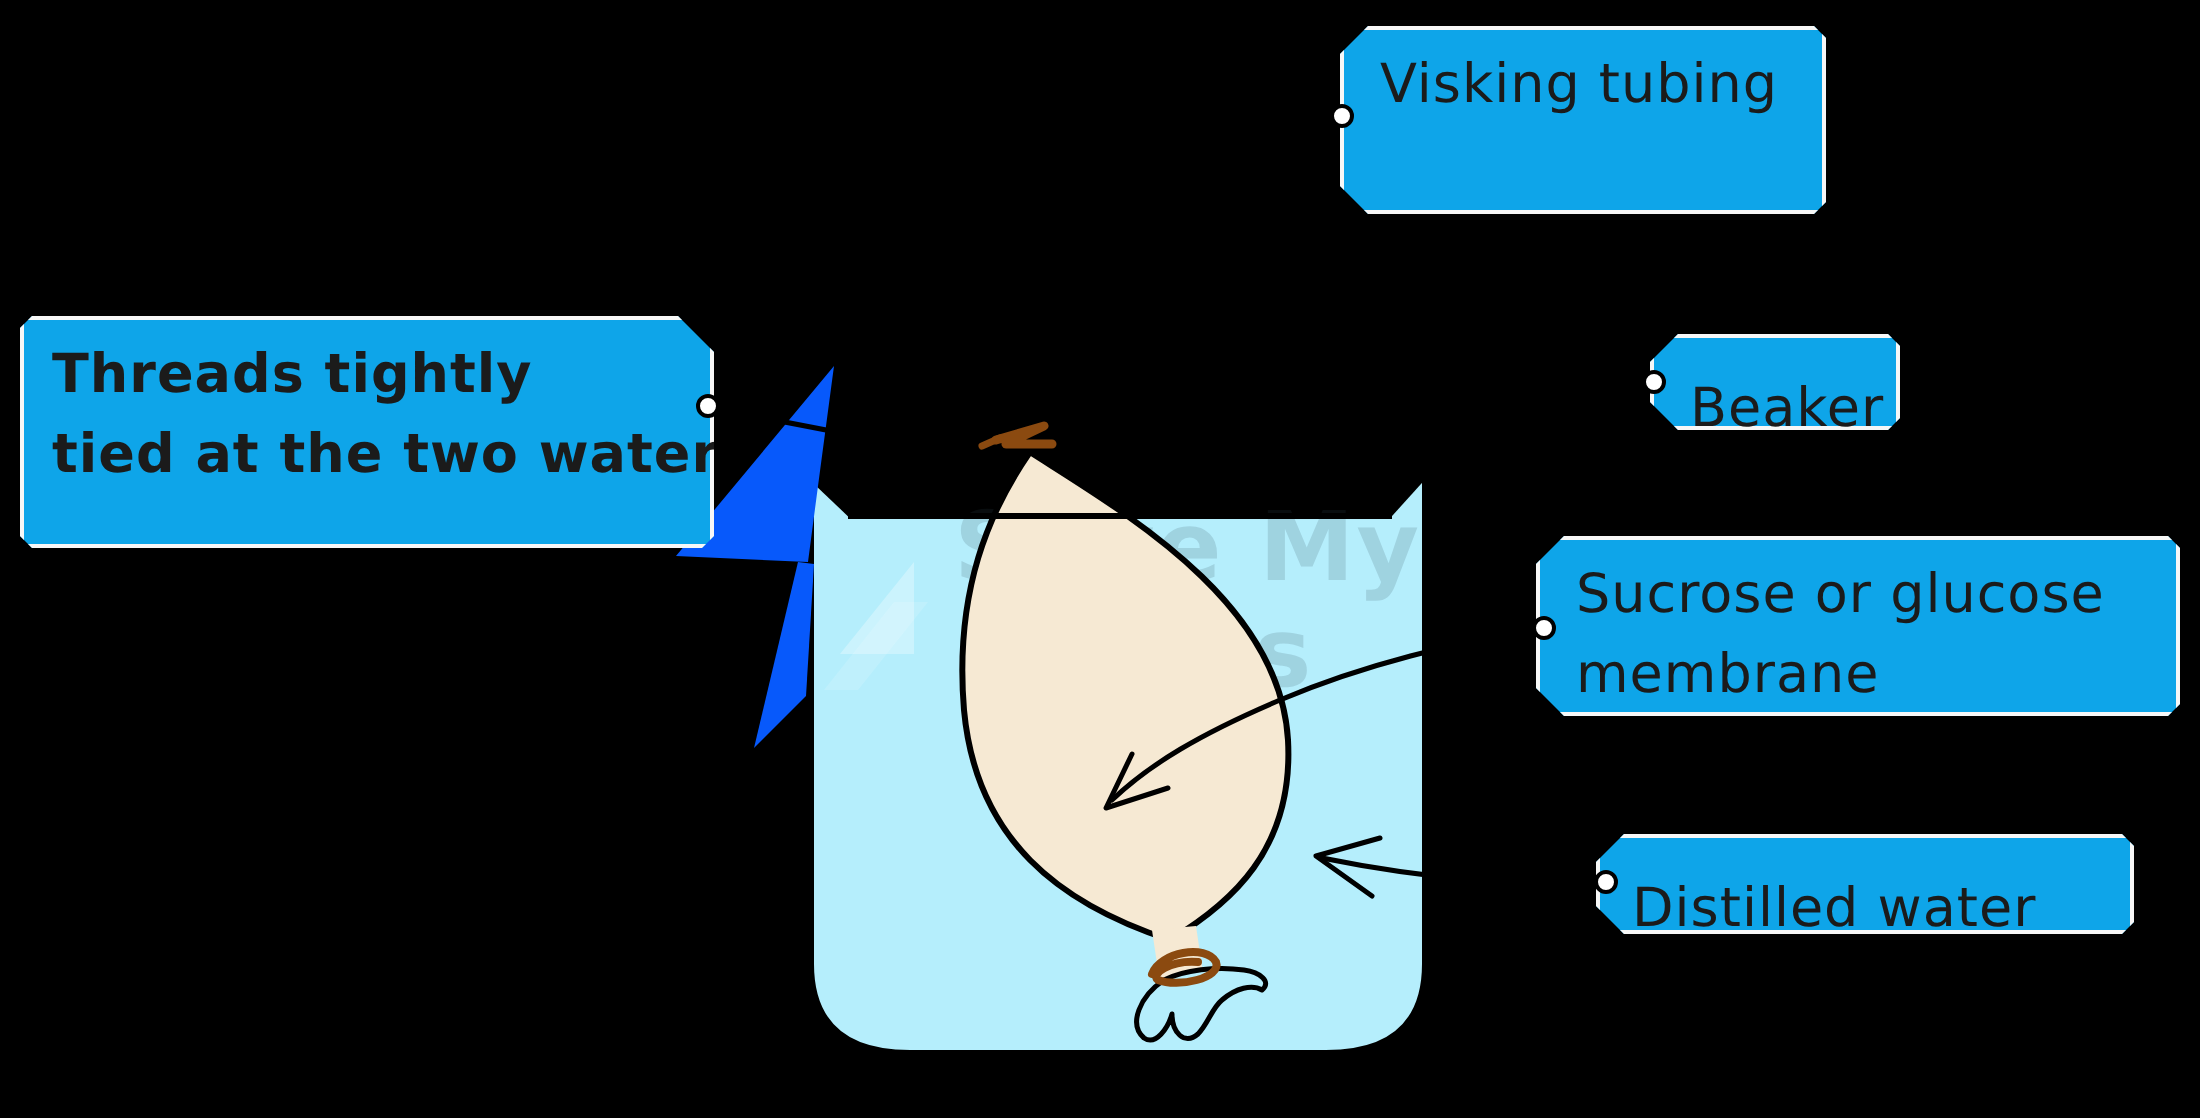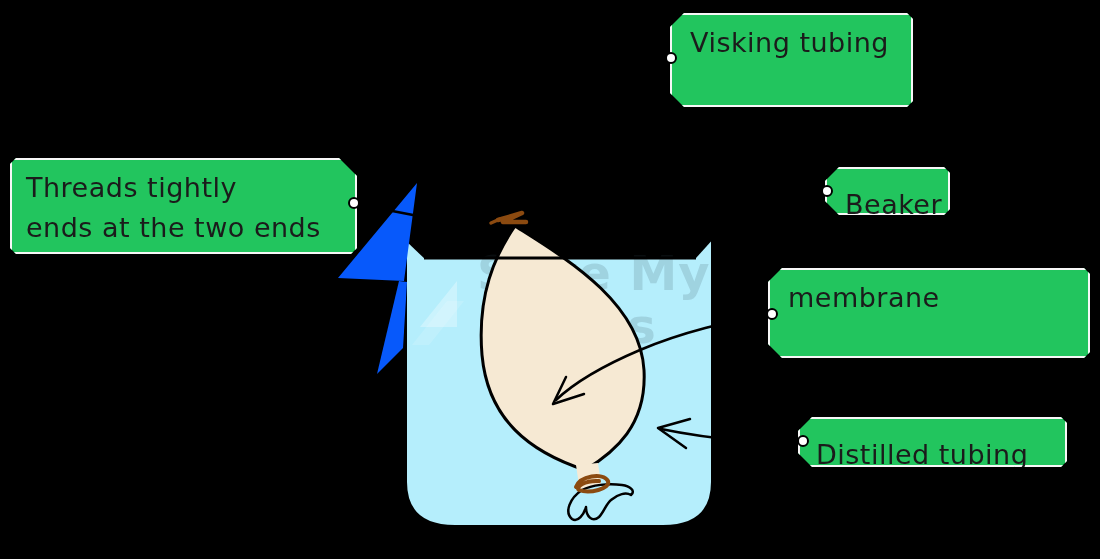--- a/index.html
+++ b/index.html
@@ -2,21 +2,21 @@
 <html><head>
 <meta charset="utf-8">
 <style>
   html,body{margin:0;padding:0;background:#000;}
   #stage{
     position:relative;width:1100px;height:559px;overflow:hidden;
     background:#000;font-family:"DejaVu Sans","Liberation Sans",sans-serif;
   }
   #diagram-svg{position:absolute;left:0;top:0;}
   .label{
-    position:absolute;background:#22c55e;color:#1B1B1B;
+    position:absolute;background:#0ea5e9;color:#1B1B1B;
     border:2px solid #F7F7F7;box-sizing:border-box;
     font-size:27px;line-height:40px;letter-spacing:0.5px;
     z-index:3;white-space:nowrap;
   }
   .label-right{ 
     clip-path:polygon(14px 0, calc(100% - 6px) 0, 100% 6px, 100% calc(100% - 6px),
       calc(100% - 6px) 100%, 14px 100%, 0 calc(100% - 14px), 0 14px);
     padding:8px 0 0 18px;
   }
   .label-left{ 
@@ -74,29 +74,30 @@
   <div class="label label-right" style="left:670px;top:13px;width:243px;height:94px;">
     <div>Visking tubing</div>
   </div>
   <div class="connector-dot" style="left:665px;top:52px;"></div>
 
   <div class="label label-right label-single" style="left:825px;top:167px;width:125px;height:48px;padding-left:18px;">
     <div>Beaker</div>
   </div>
   <div class="connector-dot" style="left:821px;top:185px;"></div>
 
-  <div class="label label-left" style="left:10px;top:158px;width:347px;height:96px;">
+  <div class="label label-left" style="left:10px;top:158px;width:347px;height:116px;font-weight:bold;">
     <div>Threads tightly</div>
-    <div>ends at the two ends</div>
+    <div>tied at the two water</div>
   </div>
   <div class="connector-dot" style="left:348px;top:197px;"></div>
 
   <div class="label label-right" style="left:768px;top:268px;width:322px;height:90px;">
+    <div>Sucrose or glucose</div>
     <div>membrane</div>
   </div>
   <div class="connector-dot" style="left:766px;top:308px;"></div>
 
   <div class="label label-right label-single" style="left:798px;top:417px;width:269px;height:50px;padding-left:16px;">
-    <div>Distilled tubing</div>
+    <div>Distilled water</div>
   </div>
   <div class="connector-dot" style="left:797px;top:435px;"></div>
 
 </div>
 
 </body></html>

